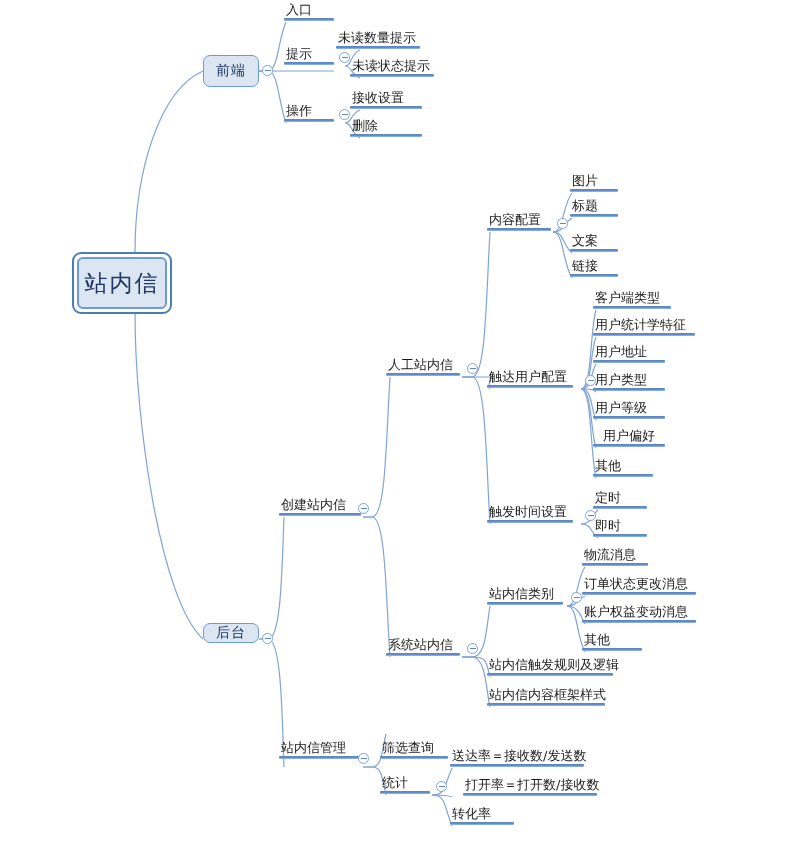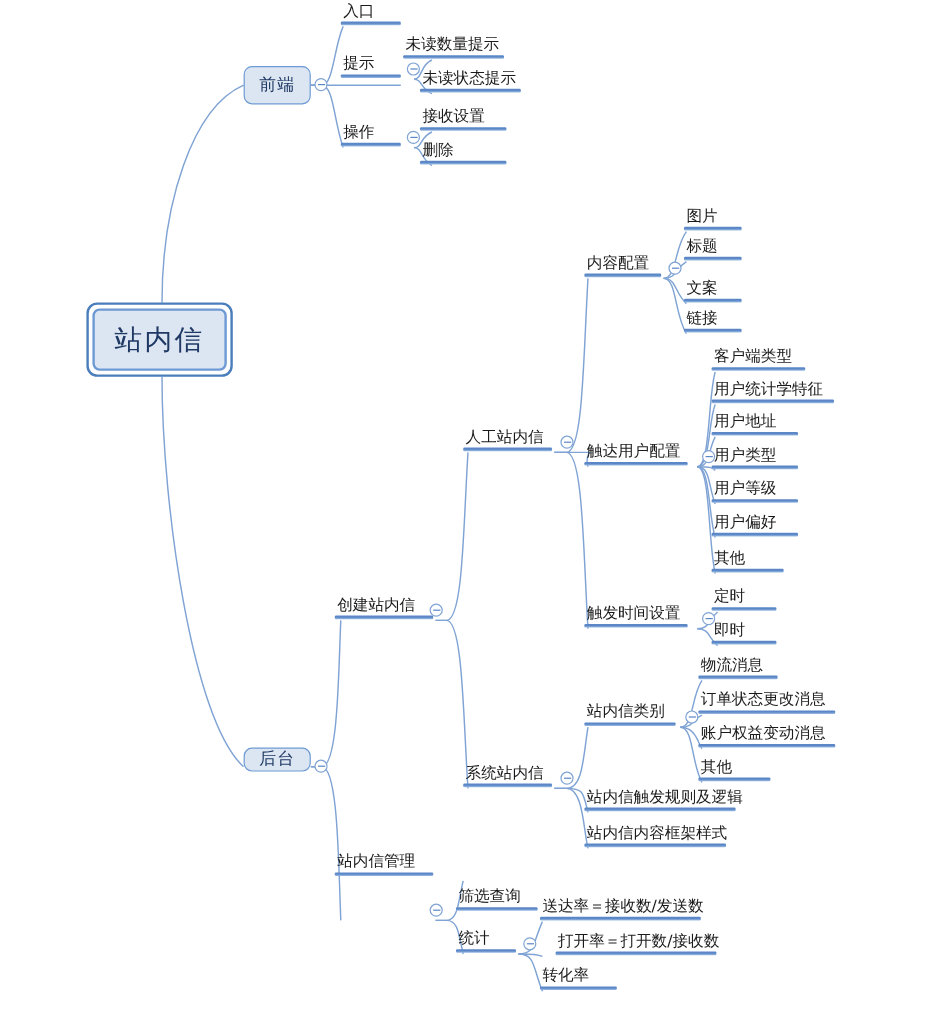--- a/index.html
+++ b/index.html
@@ -168,21 +168,21 @@
 
       <path d="M 363 767 L 372 767 C 382 767, 382 750, 386 734"></path>
       <path d="M 363 767 L 372 767 C 382 767, 382 778, 386 795"></path>
 
       <path d="M 432 795 C 446 795, 444 786, 452 768"></path>
       <path d="M 432 795 C 448 795, 450 796, 452 797"></path>
       <path d="M 432 795 C 446 795, 444 806, 452 826"></path>
     </g>
   </svg>
 
-  <div class="root-node" style="left:72px; top:252px; width:122px; height:62px;">
+  <div class="root-node" style="left:72px; top:252px; width:100px; height:62px;">
     <div class="root-inner">
       <span class="root-label">站内信</span>
     </div>
   </div>
 
   <div class="box-node" style="left:203px; top:55px; width:56px; height:32px;text-align:right;">
     <span class="box-label">前端</span>
   </div>
 
   <div class="box-node" style="left:203px; top:623px; width:56px; height:20px;">
@@ -222,21 +222,21 @@
   <div class="text-node" style="left:350px; top:118px;">
     <span class="tn-label">删除</span>
     <span class="tn-bar" style="width:72px;"></span>
   </div>
 
   <div class="text-node" style="left:279px; top:497px;">
     <span class="tn-label">创建站内信</span>
     <span class="tn-bar" style="width:82px;"></span>
   </div>
 
-  <div class="text-node" style="left:279px; top:711px;">
+  <div class="text-node" style="left:279px; top:740px;">
     <span class="tn-label">站内信管理</span>
     <span class="tn-bar" style="width:82px;"></span>
   </div>
 
   <div class="text-node" style="left:386px; top:357px;">
     <span class="tn-label">人工站内信</span>
     <span class="tn-bar" style="width:74px;"></span>
   </div>
 
   <div class="text-node" style="left:386px; top:637px;">
@@ -282,21 +282,21 @@
     <span class="tn-bar" style="width:72px;"></span>
   </div>
   <div class="text-node" style="left:593px; top:372px;">
     <span class="tn-label">用户类型</span>
     <span class="tn-bar" style="width:72px;"></span>
   </div>
   <div class="text-node" style="left:593px; top:400px;">
     <span class="tn-label">用户等级</span>
     <span class="tn-bar" style="width:72px;"></span>
   </div>
-  <div class="text-node" style="left:593px; top:428px;">
+  <div class="text-node" style="left:593px; top:428px;text-align:center;">
     <span class="tn-label">用户偏好</span>
     <span class="tn-bar" style="width:72px;"></span>
   </div>
   <div class="text-node" style="left:593px; top:458px;">
     <span class="tn-label">其他</span>
     <span class="tn-bar" style="width:60px;"></span>
   </div>
 
   <div class="text-node" style="left:487px; top:504px;">
     <span class="tn-label">触发时间设置</span>

